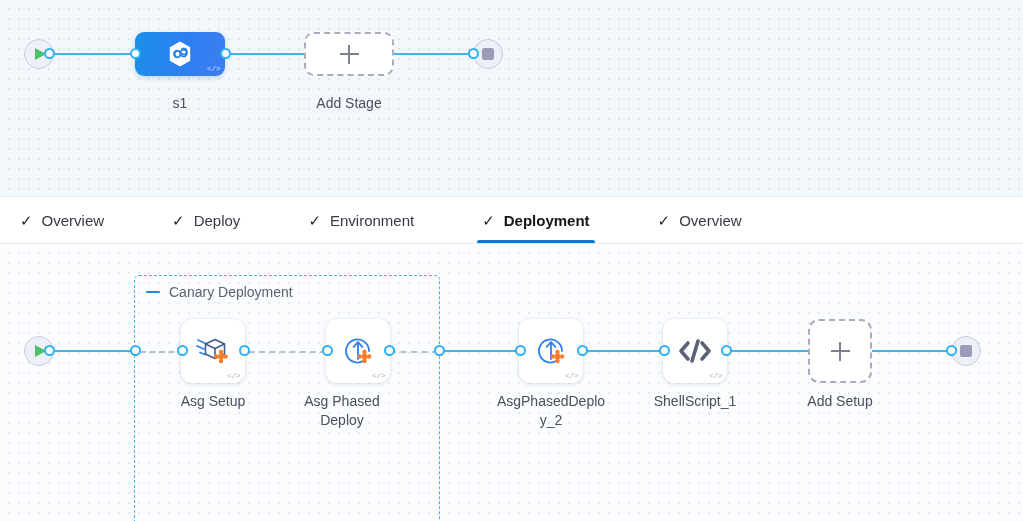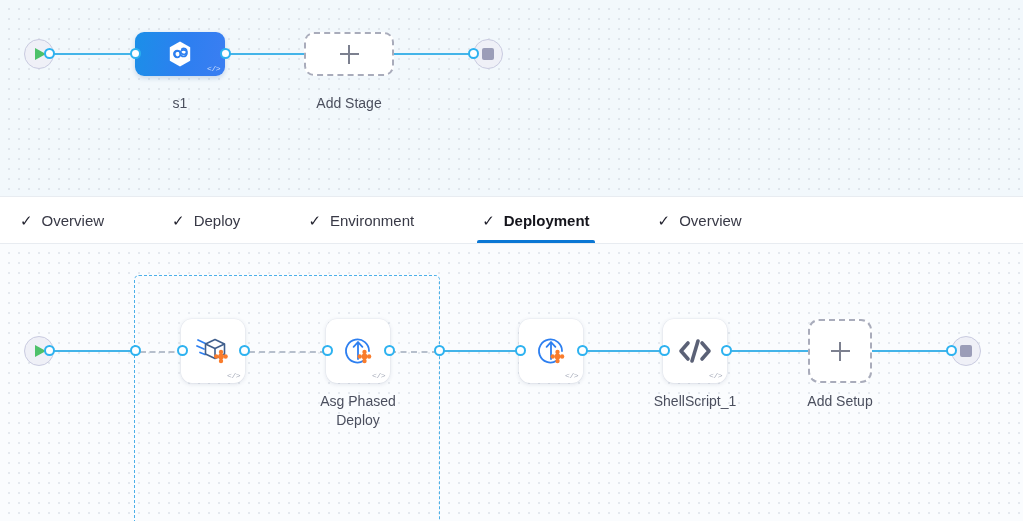--- a/index.html
+++ b/index.html
@@ -264,20 +264,24 @@
     </div>
     <div class="tab">
       <span class="check">✓</span>
       <span class="tab-label">Overview</span>
     </div>
   </div>
 
   <div class="canvas canvas-exec">
 
     <div class="group-box" style="left:134px; top:31px; width:306px; height:454px;"></div>
+    <div class="group-header" style="left:146px; top:40px;">
+      <span class="group-minus"></span>
+      <span class="group-title">Canary Deployment</span>
+    </div>
 
     <div class="edge" style="left:50px; top:106px; width:86px;"></div>
     <div class="edge dashed" style="left:140px; top:107px; width:44px;"></div>
     <div class="edge dashed" style="left:188px; top:107px; width:138px;"></div>
     <div class="edge dashed" style="left:390px; top:107px; width:48px;"></div>
     <div class="edge" style="left:440px; top:106px; width:82px;"></div>
     <div class="edge" style="left:586px; top:106px; width:80px;"></div>
     <div class="edge" style="left:730px; top:106px; width:78px;"></div>
     <div class="edge" style="left:872px; top:106px; width:90px;"></div>
 
@@ -302,59 +306,61 @@
           <circle cx="23.2" cy="25.5" r="2.2"></circle>
           <circle cx="32.6" cy="25.5" r="2.2"></circle>
           <circle cx="28" cy="21" r="2.2"></circle>
           <circle cx="28" cy="30" r="2.2"></circle>
         </g>
       </svg>
       <span class="code-badge">&lt;/&gt;</span>
     </div>
     <div class="dot" style="left:177px; top:101px;"></div>
     <div class="dot" style="left:239px; top:101px;"></div>
+    <div class="node-label" style="left:153px; top:148px; width:120px;">Asg Setup</div>
 
     <div class="step-card" style="left:326px; top:75px;">
       <svg width="40" height="40" viewBox="0 0 40 40">
         <path d="M31 20 a11.5 11.5 0 1 0 -5.5 9.8" fill="none" stroke="#2d7ff0" stroke-width="1.8" stroke-linecap="round"></path>
         <path d="M20 28 L20 11.5" fill="none" stroke="#2d7ff0" stroke-width="1.8" stroke-linecap="round"></path>
         <path d="M15.6 15.8 L20 11.2 L24.4 15.8" fill="none" stroke="#2d7ff0" stroke-width="1.8" stroke-linecap="round" stroke-linejoin="round"></path>
         <g fill="#f97c2c">
           <circle cx="26.5" cy="25.5" r="2.9"></circle>
           <circle cx="21.7" cy="25.5" r="2.2"></circle>
           <circle cx="31.1" cy="25.5" r="2.2"></circle>
           <circle cx="26.5" cy="21" r="2.2"></circle>
           <circle cx="26.5" cy="30" r="2.2"></circle>
         </g>
       </svg>
       <span class="code-badge">&lt;/&gt;</span>
     </div>
     <div class="dot" style="left:322px; top:101px;"></div>
     <div class="dot" style="left:384px; top:101px;"></div>
-    <div class="node-label" style="left:306px; top:148px; width:104px;">Asg Phased Deploy</div>
+    <div class="node-label" style="left:290px; top:148px; width:104px;">Asg Phased Deploy</div>
 
     <div class="dot" style="left:434px; top:101px;"></div>
 
     <div class="step-card" style="left:519px; top:75px;">
       <svg width="40" height="40" viewBox="0 0 40 40">
         <path d="M31 20 a11.5 11.5 0 1 0 -5.5 9.8" fill="none" stroke="#2d7ff0" stroke-width="1.8" stroke-linecap="round"></path>
         <path d="M20 28 L20 11.5" fill="none" stroke="#2d7ff0" stroke-width="1.8" stroke-linecap="round"></path>
         <path d="M15.6 15.8 L20 11.2 L24.4 15.8" fill="none" stroke="#2d7ff0" stroke-width="1.8" stroke-linecap="round" stroke-linejoin="round"></path>
         <g fill="#f97c2c">
           <circle cx="26.5" cy="25.5" r="2.9"></circle>
           <circle cx="21.7" cy="25.5" r="2.2"></circle>
           <circle cx="31.1" cy="25.5" r="2.2"></circle>
           <circle cx="26.5" cy="21" r="2.2"></circle>
           <circle cx="26.5" cy="30" r="2.2"></circle>
         </g>
       </svg>
       <span class="code-badge">&lt;/&gt;</span>
     </div>
     <div class="dot" style="left:515px; top:101px;"></div>
     <div class="dot" style="left:577px; top:101px;"></div>
+    <div class="node-label" style="left:496px; top:148px; width:110px; word-break:break-all;">AsgPhasedDeploy_2</div>
 
     <div class="step-card" style="left:663px; top:75px;">
       <svg width="44" height="40" viewBox="0 0 44 40">
         <g fill="none" stroke="#5b6176" stroke-width="3.6" stroke-linecap="round" stroke-linejoin="round">
           <path d="M15 12 L8 20 L15 28"></path>
           <path d="M29 12 L36 20 L29 28"></path>
           <path d="M25 10 L19 30"></path>
         </g>
       </svg>
       <span class="code-badge">&lt;/&gt;</span>

